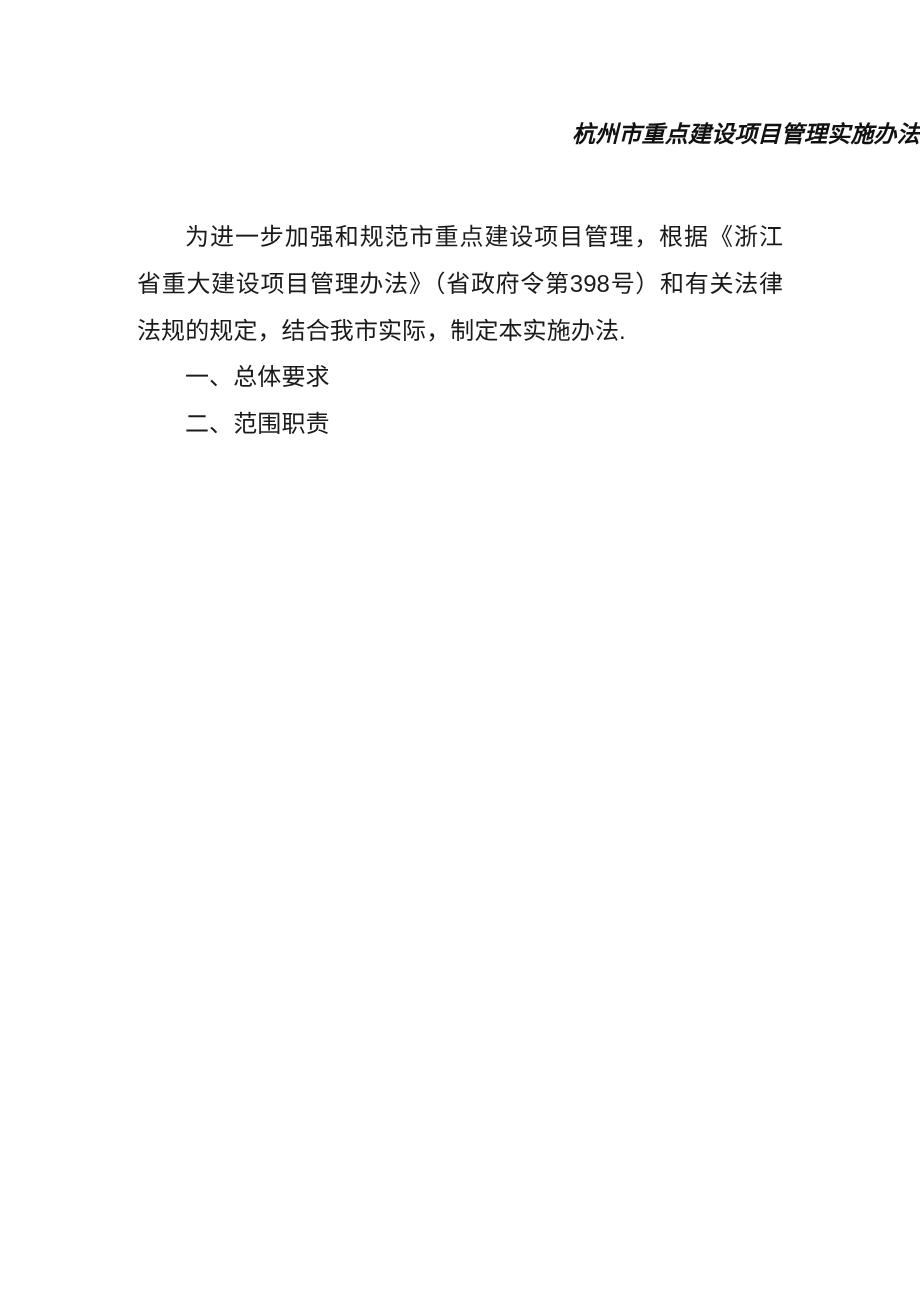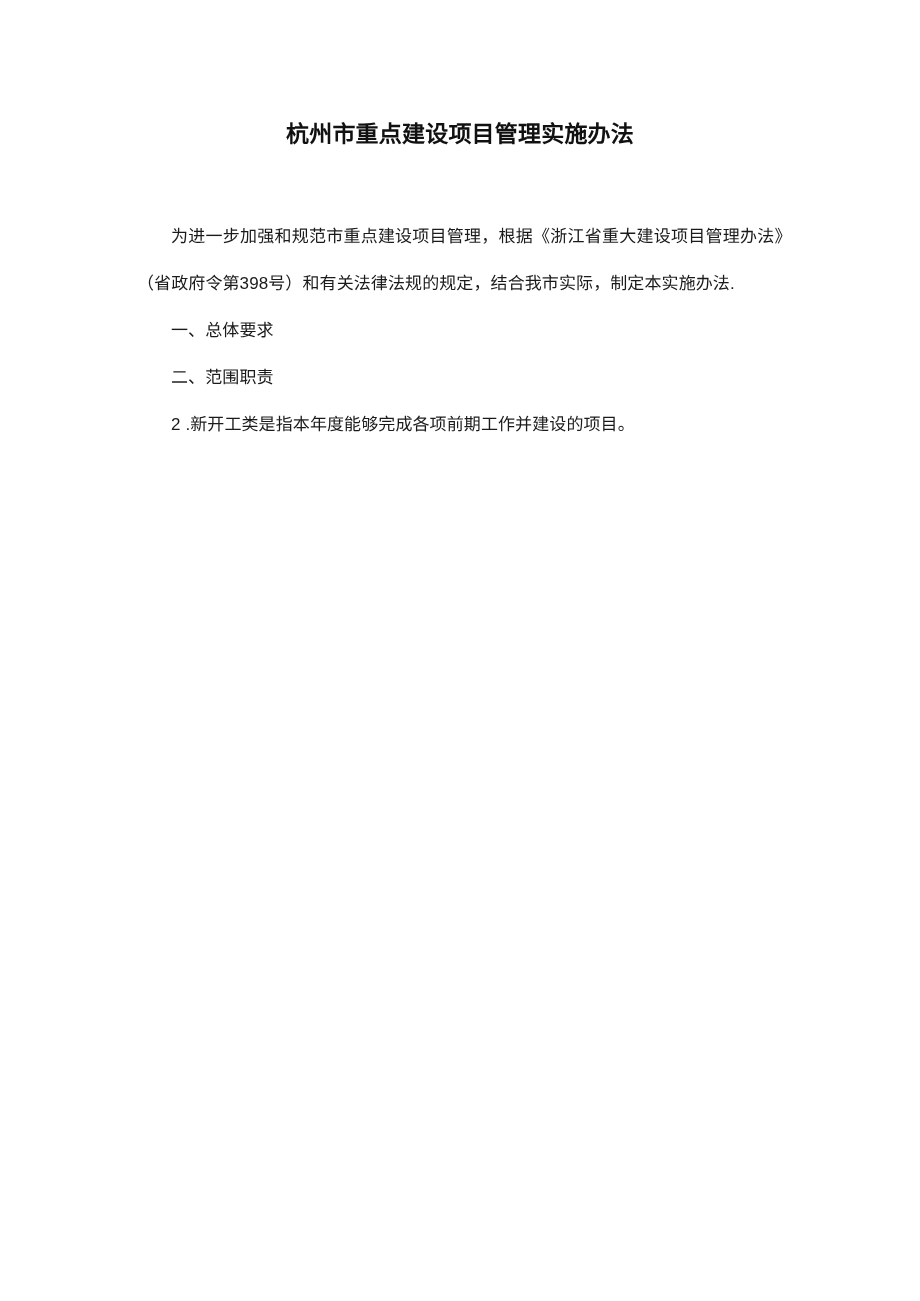--- a/index.html
+++ b/index.html
@@ -17,36 +17,37 @@
     height: 1301px;
     background: #ffffff;
     overflow: hidden;
     box-sizing: border-box;
   }
   .doc-title {
     position: absolute;
     left: 0;
     top: 118px;
     width: 920px;
-    text-align: center;
+    text-align: right;
     font-size: 23px;
     font-weight: bold;
     letter-spacing: 0.2px;
     line-height: 32px;
     color: #111111;
+    font-style: italic;
   }
   .body-block {
     position: absolute;
     left: 137px;
     top: 213px;
     width: 646px;
   }
   .para {
     margin: 0;
-    font-size: 17px;
+    font-size: 24px;
     line-height: 47px;
     color: #1a1a1a;
     text-align: justify;
     text-justify: inter-ideograph;
     letter-spacing: 0.1px;
     word-break: break-all;
   }
   .para.indent {
     text-indent: 2em;
   }
@@ -66,16 +67,15 @@
 <body>
 
 <div class="page">
 
   <div class="doc-title">杭州市重点建设项目管理实施办法</div>
 
   <div class="body-block">
     <p class="para indent">为进一步加强和规范市重点建设项目管理，根据《浙江省重大建设项目管理办法》（省政府令第398号）和有关法律法规的规定，结合我市实际，制定本实施办法.</p>
     <p class="para heading">一、总体要求</p>
     <p class="para heading">二、范围职责</p>
-    <p class="para sub">2  .新开工类是指本年度能够完成各项前期工作并建设的项目。</p>
   </div>
 
 </div>
 
 </body></html>

